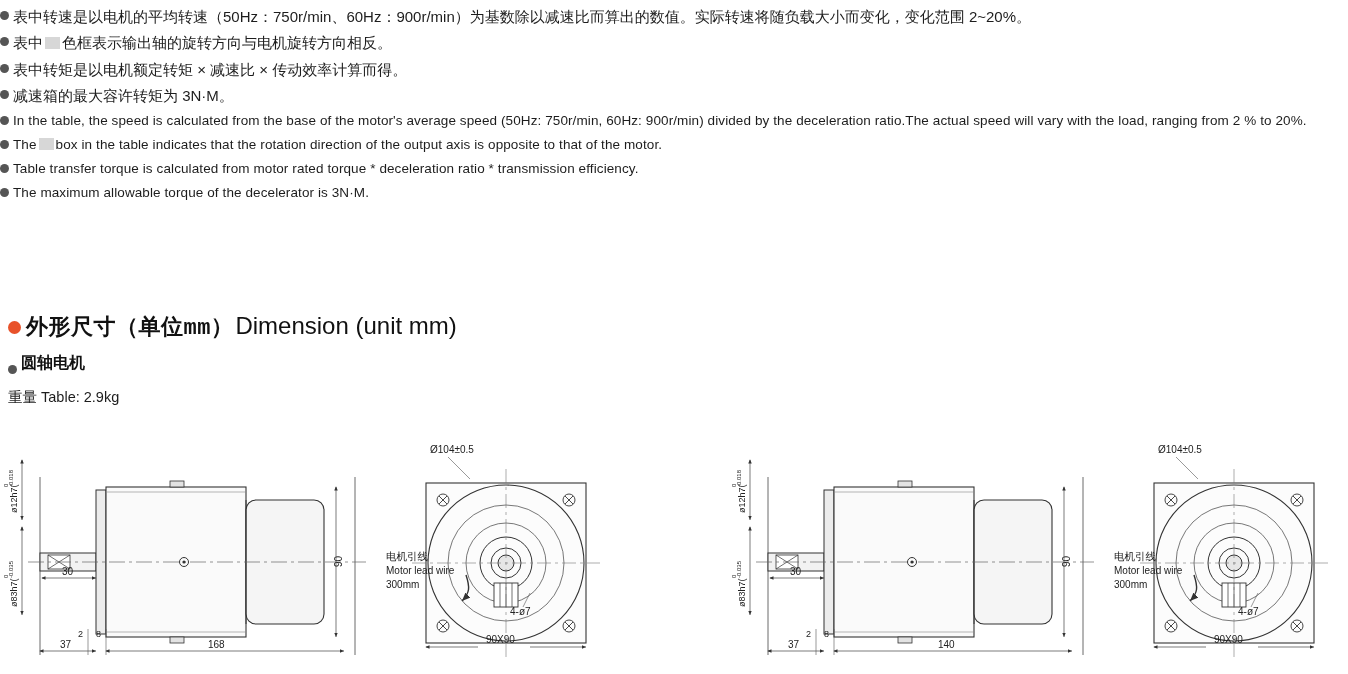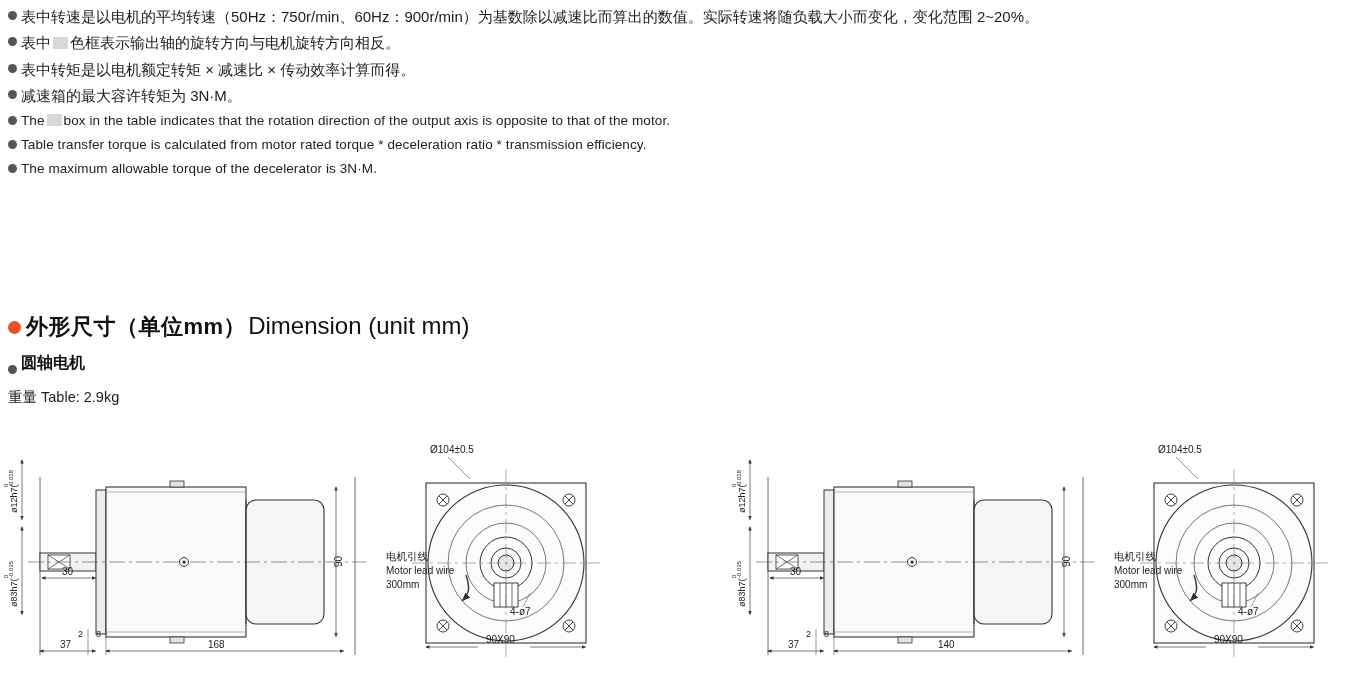--- a/index.html
+++ b/index.html
@@ -16,21 +16,21 @@
     overflow: hidden;
   }
   .page {
     position: relative;
     width: 1348px;
     height: 674px;
   }
   
   .notes {
     position: absolute;
-    left: 8px;
+    left: 0;
     top: 6px;
     width: 1336px;
   }
   .note {
     display: flex;
     align-items: flex-start;
     font-size: 14.5px;
     line-height: 1.45;
     margin-bottom: 4.5px;
     color: #1d1d1d;
@@ -69,20 +69,21 @@
     border-radius: 50%;
     background: #e8522a;
     margin-right: 5px;
     align-self: center;
   }
   .sec-head .cn {
     font-size: 22px;
     font-weight: bold;
     color: #111;
     letter-spacing: .5px;
+    font-family: Liberation Mono, monospace;
   }
   .sec-head .en {
     font-size: 24px;
     color: #111;
     margin-left: 2px;
   }
   .sub-head {
     position: absolute;
     left: 8px;
     top: 353px;
@@ -134,20 +135,24 @@
     <div class="note cn">
       <span class="bullet"></span>
       <span class="txt">表中转矩是以电机额定转矩 × 减速比 × 传动效率计算而得。</span>
     </div>
 
     <div class="note cn">
       <span class="bullet"></span>
       <span class="txt">减速箱的最大容许转矩为 3N·M。</span>
     </div>
 
+    <div class="note en">
+      <span class="bullet"></span>
+      <span class="txt">In the table, the speed is calculated from the base of the motor's average speed (50Hz: 750r/min, 60Hz: 900r/min) divided by the deceleration ratio.The actual speed will vary with the load, ranging from 2 % to 20%.</span>
+    </div>
 
     <div class="note en">
       <span class="bullet"></span>
       <span class="txt"><span>The</span><span class="graybox"></span><span>box in the table indicates that the rotation direction of the output axis is opposite to that of the motor.</span></span>
     </div>
 
     <div class="note en">
       <span class="bullet"></span>
       <span class="txt">Table transfer torque is calculated from motor rated torque * deceleration ratio * transmission efficiency.</span>
     </div>

